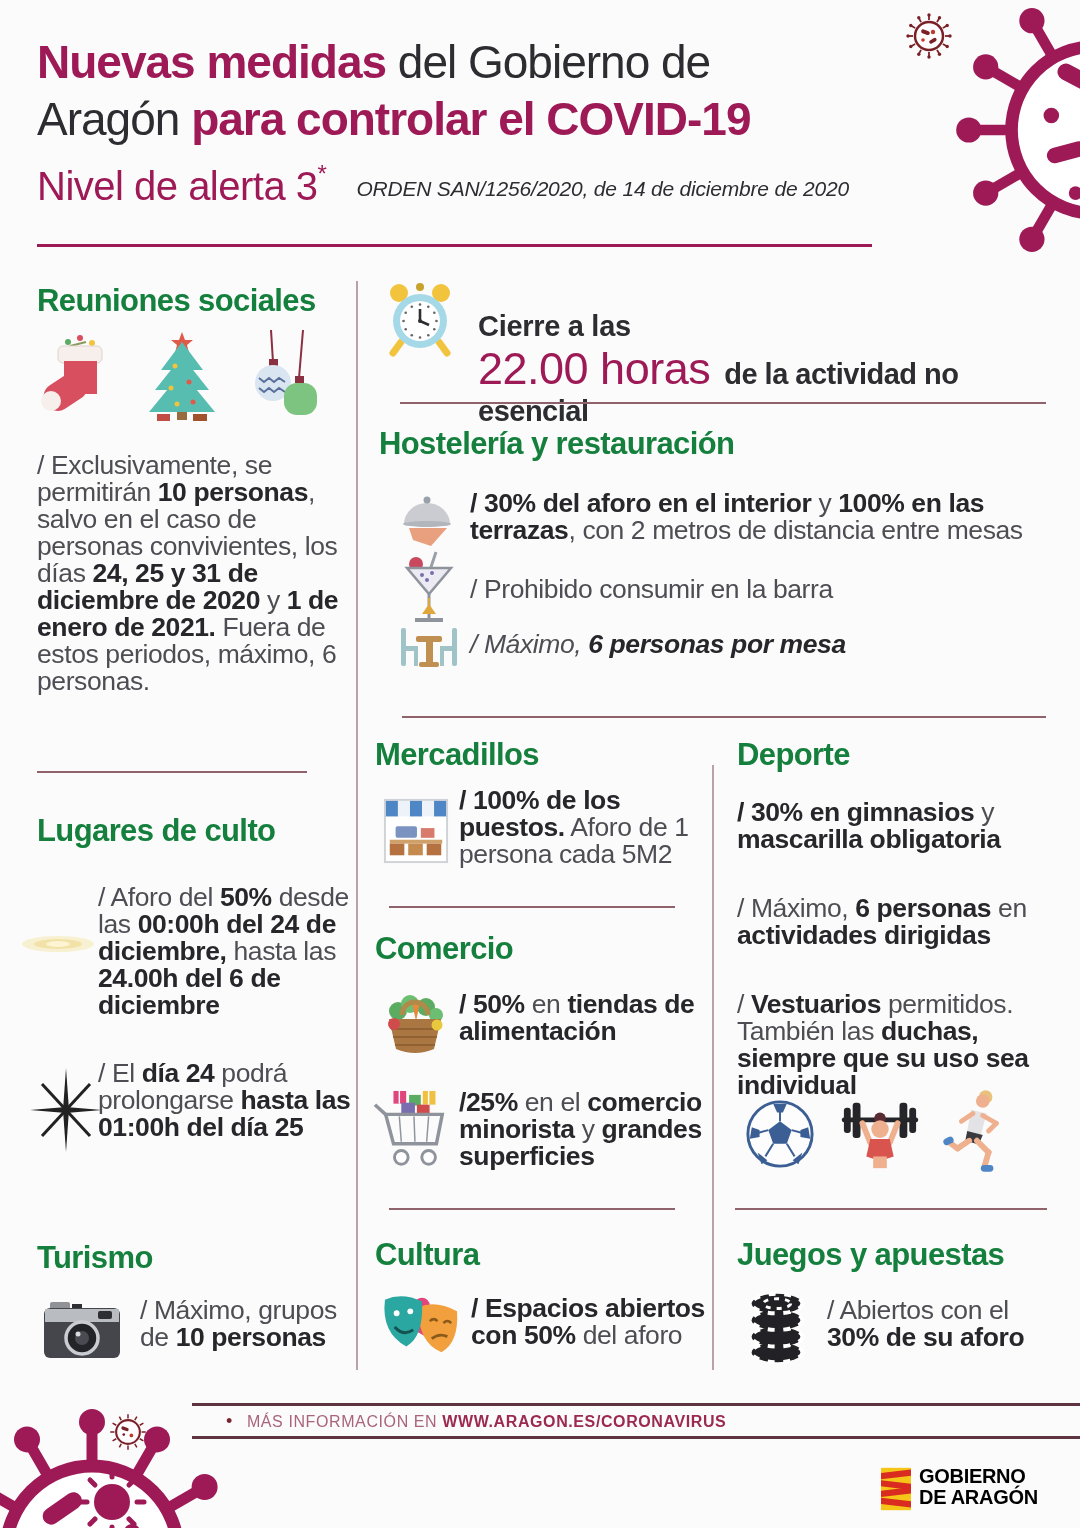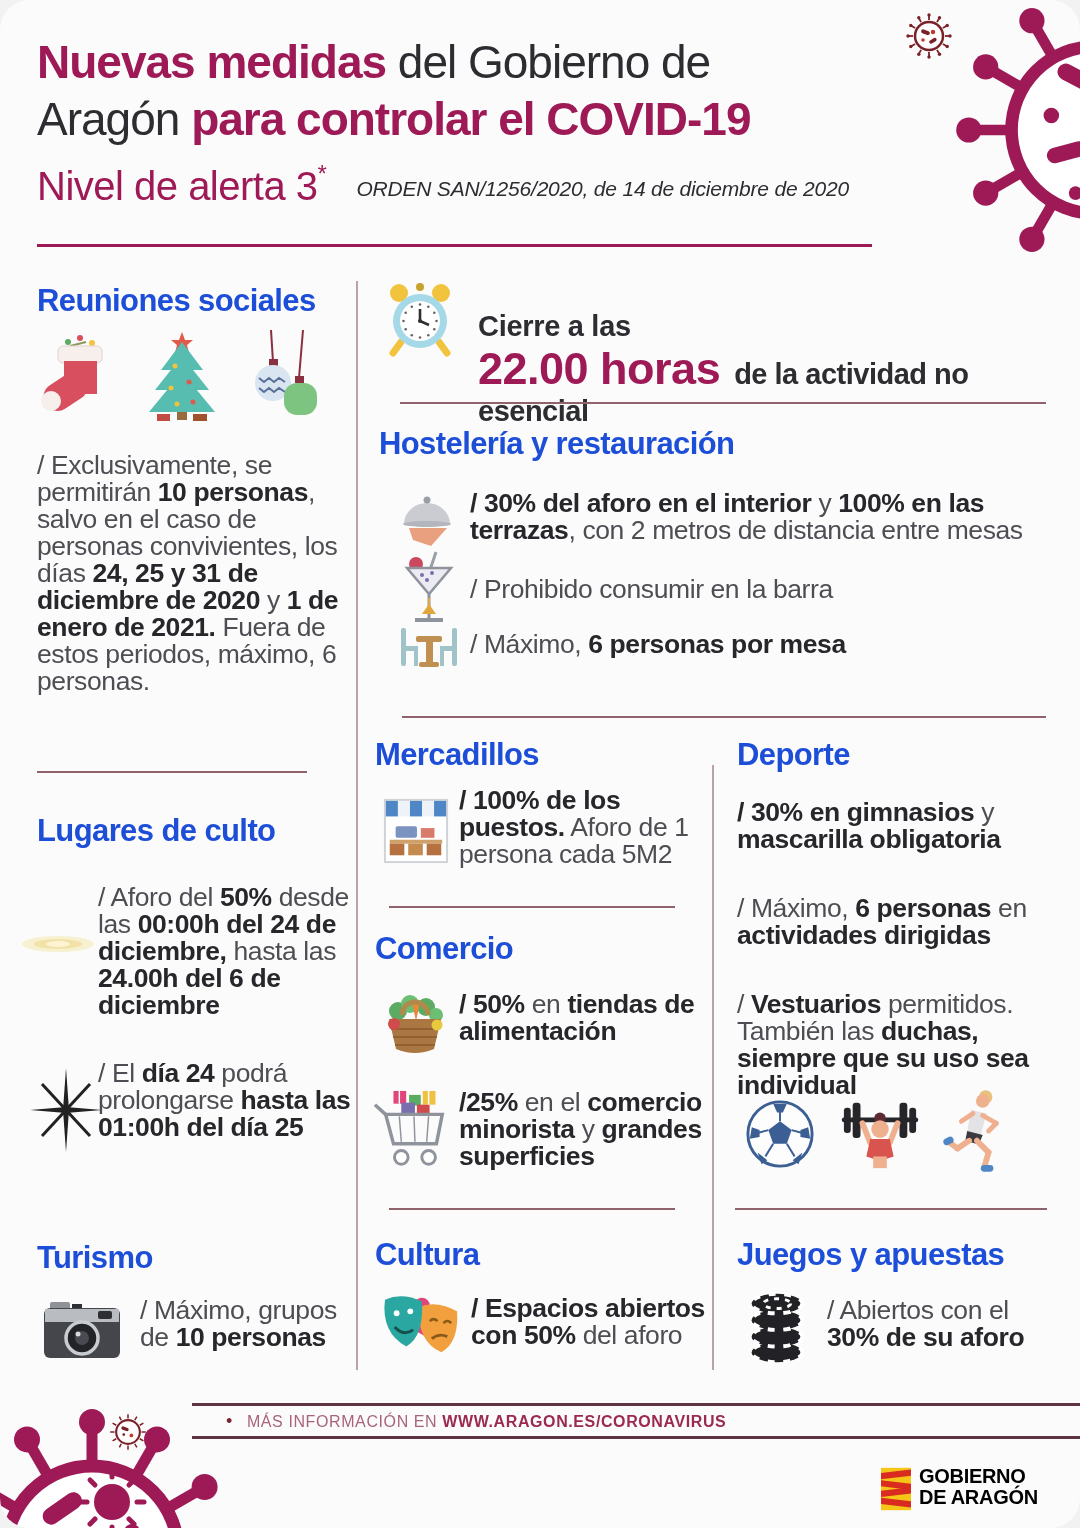--- a/index.html
+++ b/index.html
@@ -1,37 +1,37 @@
 <!DOCTYPE html>
 <html><head>
 <meta charset="utf-8">
 <style>
   html,body{margin:0;padding:0;background:#f3f2f2;}
   .page{position:relative;width:1080px;height:1528px;background:#fcfbfb;overflow:hidden;
-        font-family:"Liberation Sans",sans-serif;border-radius:30px;}
+        font-family:"Liberation Sans",sans-serif;}
   .abs{position:absolute;}
   
   .title{left:37px;top:34px;width:860px;font-size:46px;line-height:57px;letter-spacing:-1px;}
   .tA{color:#9e1a57;font-weight:700;}
   .tD{color:#2c2c31;font-weight:400;}
   .alert-row{left:37px;top:164px;display:flex;align-items:flex-end;}
   .alert{font-size:40px;color:#9e1a57;font-weight:400;letter-spacing:-0.5px;}
   .alert sup{font-size:24px;position:relative;top:-4px;}
   .order{font-size:21px;font-style:italic;color:#2c2c31;margin-left:30px;padding-bottom:8px;letter-spacing:-0.2px;}
   .header-rule{left:37px;top:244px;width:835px;height:3px;background:#9e1a57;}
   
-  .sec-h{font-weight:700;font-size:31px;color:#1d4ed8;letter-spacing:-0.6px;white-space:nowrap;}
+  .sec-h{font-weight:700;font-size:31px;color:#15803d;letter-spacing:-0.6px;white-space:nowrap;}
   .body{font-size:26.5px;line-height:27px;color:#4d4d53;letter-spacing:-0.4px;}
   .b{font-weight:700;color:#26262b;}
   .hline{position:absolute;height:2px;background:#8f626c;}
   .vline{position:absolute;width:2px;background:#b9a3a8;}
   
   .cierre{left:478px;top:282px;width:575px;margin-top:28px;}
   .cierre .l1{font-size:29px;font-weight:700;color:#2c2c31;display:block;letter-spacing:-0.3px;}
-  .cierre .time{font-size:45px;font-weight:700;color:#9e1a57;letter-spacing:-0.5px;}
+  .cierre .time{font-size:45px;font-weight:400;color:#9e1a57;letter-spacing:-0.5px;}
   .cierre .detail{font-size:29px;font-weight:700;color:#2c2c31;margin-left:14px;letter-spacing:-0.5px;}
   
   .f-rule{position:absolute;height:3px;background:#5e3440;}
   .footer-info{left:226px;top:1411px;font-size:16px;letter-spacing:0.6px;white-space:nowrap;}
   .f-bullet{color:#7a2433;margin-right:14px;font-size:18px;}
   .f-prefix{color:#a8647a;font-weight:400;}
   .f-url{color:#9b2950;font-weight:700;}
   .logo{left:881px;top:1466px;display:flex;gap:8px;align-items:flex-start;}
   .logo-txt{font-size:20px;font-weight:700;color:#000000;line-height:21px;letter-spacing:-0.3px;}
   p{margin:0;}
@@ -346,21 +346,21 @@
     <rect x="5" y="32" width="5" height="38" rx="2" fill="#9fc3c6"></rect>
     <rect x="8" y="50" width="14" height="5" fill="#9fc3c6"></rect>
     <rect x="18" y="54" width="4" height="16" fill="#9fc3c6"></rect>
     <rect x="56" y="32" width="5" height="38" rx="2" fill="#9fc3c6"></rect>
     <rect x="44" y="50" width="14" height="5" fill="#9fc3c6"></rect>
     <rect x="44" y="54" width="4" height="16" fill="#9fc3c6"></rect>
     <rect x="20" y="40" width="26" height="6" rx="2" fill="#c08f52"></rect>
     <rect x="30" y="46" width="7" height="20" fill="#c08f52"></rect>
     <rect x="23" y="66" width="20" height="5" rx="2" fill="#c08f52"></rect>
   </svg>
-  <p class="abs body" style="left:470px;top:631px;width:580px;"><span>/ Máximo, </span><span class="b">6 personas por mesa</span></p>
+  <p class="abs body" style="left:470px;top:631px;width:580px;font-style:italic;"><span>/ Máximo, </span><span class="b">6 personas por mesa</span></p>
 
   <div class="hline" style="left:402px;top:716px;width:644px;"></div>
 
   <div class="abs sec-h" style="left:375px;top:737px;">Mercadillos</div>
   <svg class="abs" style="left:382px;top:797px;" width="68" height="68" viewBox="0 0 70 70">
     <rect x="3" y="3" width="64" height="64" fill="#ffffff" stroke="#cfd2d6" stroke-width="2"></rect>
     <rect x="4" y="4" width="12.4" height="16" fill="#4f86c6"></rect>
       <rect x="16.4" y="4" width="12.4" height="16" fill="#eef3fa"></rect>
     <rect x="28.8" y="4" width="12.4" height="16" fill="#4f86c6"></rect>
       <rect x="41.2" y="4" width="12.4" height="16" fill="#eef3fa"></rect>

